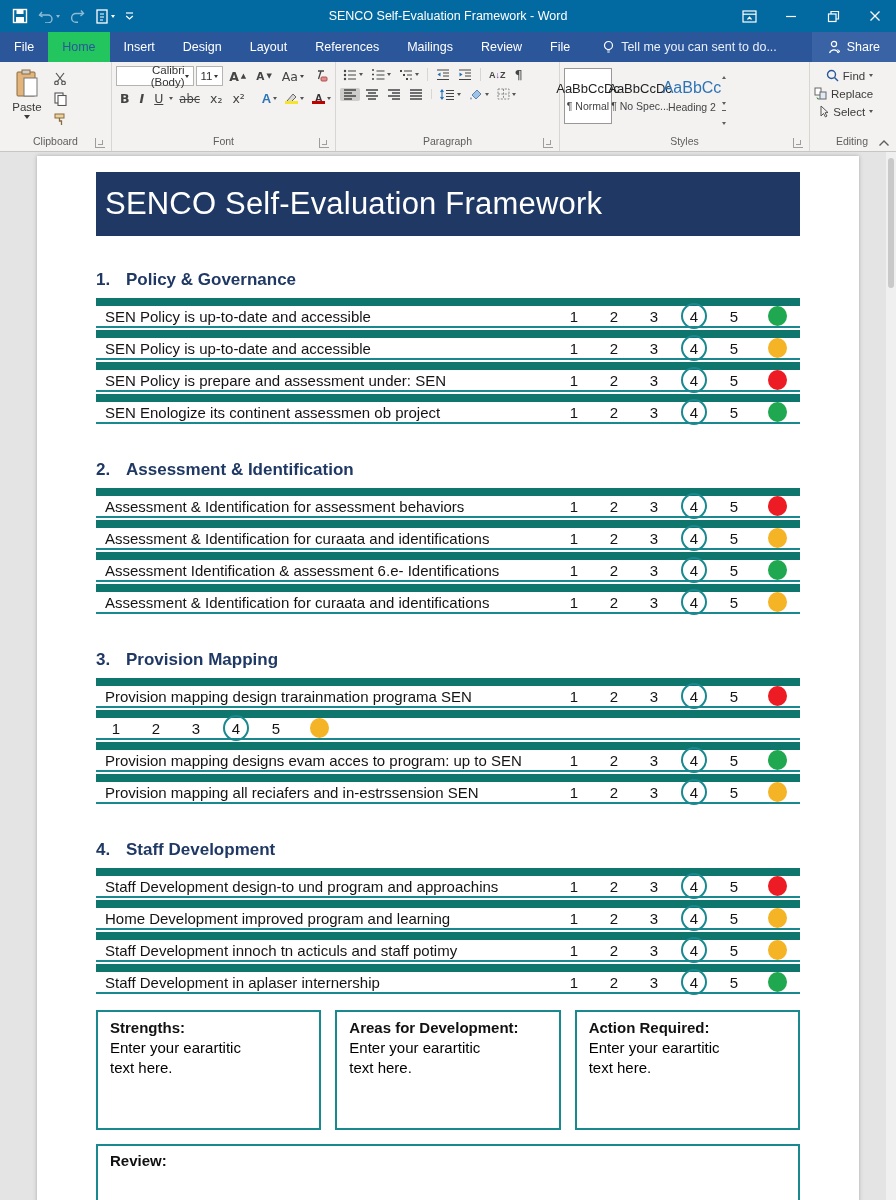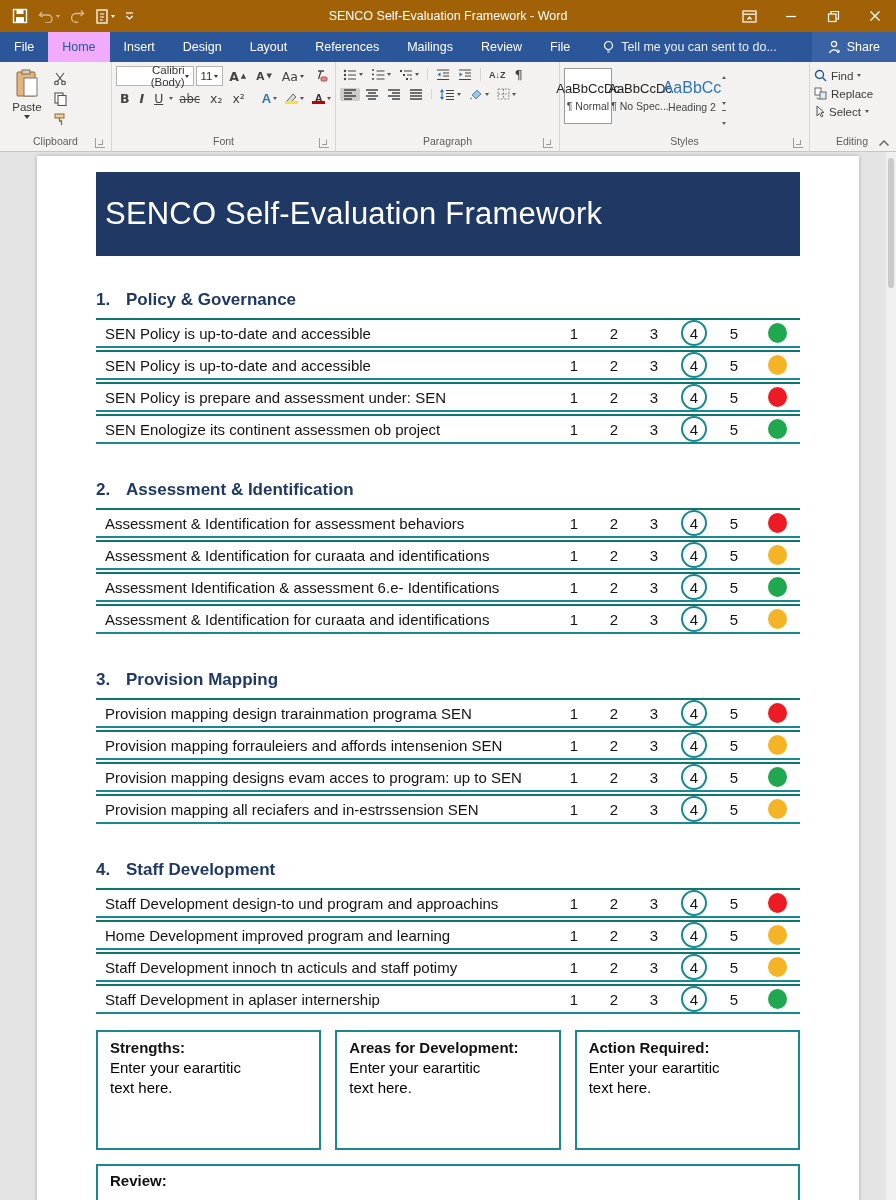--- a/index.html
+++ b/index.html
@@ -1,32 +1,32 @@
 <!DOCTYPE html>
 <html><head>
 <meta charset="utf-8">
 <style>
   * { margin:0; padding:0; box-sizing:border-box; }
   html,body { width:896px; height:1200px; overflow:hidden; font-family:"Liberation Sans","DejaVu Sans",sans-serif; background:#e6e6e6; }
 
   
-  .titlebar { height:32px; background:#a16207; display:flex; align-items:center; color:#fff; position:relative; }
+  .titlebar { height:32px; background:#0369a1; display:flex; align-items:center; color:#fff; position:relative; }
   .qat { display:flex; align-items:center; gap:10px; padding-left:12px; }
   .qat .qbtn { display:flex; align-items:center; gap:2px; color:#fff; cursor:default; }
   .qat .dim { opacity:.55; }
   .win-title { position:absolute; left:0; right:0; text-align:center; font-size:12.5px; color:#fff; pointer-events:none; }
   .win-controls { margin-left:auto; display:flex; align-items:center; height:100%; }
   .win-controls .wbtn { width:42px; height:100%; display:flex; align-items:center; justify-content:center; color:#fff; }
   .caret { display:inline-block; width:0; height:0; border-left:3px solid transparent; border-right:3px solid transparent; border-top:4px solid currentColor; }
   .caret.sm { border-left-width:2.5px; border-right-width:2.5px; border-top-width:3.5px; }
 
   
   .tabbar { height:30px; background:#2b579a; display:flex; align-items:stretch; color:#dce6f5; }
   .tab { padding:0 14px; display:flex; align-items:center; font-size:12.5px; color:#fff; cursor:default; }
-  .tab.active { background:#f0abfc; color:#2b579a; }
+  .tab.active { background:#22c55e; color:#2b579a; }
   .tellme { display:flex; align-items:center; gap:6px; font-size:12.5px; color:#e9eff9; padding:0 12px; margin-left:6px; }
   .share { margin-left:auto; display:flex; align-items:center; gap:6px; font-size:12.5px; color:#fff; padding:0 16px; background:#3a63a5; }
 
   
   .ribbon { height:90px; background:#f3f2f1; border-bottom:1px solid #c8c6c4; display:flex; position:relative; }
   .rgroup { position:relative; display:flex; flex-direction:column; border-right:1px solid #d8d6d3; padding:4px 4px 0 4px; }
   .rg-body { flex:1; display:flex; }
   .rg-label { height:18px; font-size:10.5px; color:#605e5c; text-align:center; line-height:16px; position:relative; }
   .launcher { position:absolute; right:2px; bottom:3px; width:10px; height:10px; border-left:1px solid #8a8886; border-bottom:1px solid #8a8886; transform:rotate(0deg); opacity:.8; }
   .launcher::after { content:""; position:absolute; left:2px; bottom:2px; width:4px; height:4px; border-right:1.5px solid #8a8886; border-bottom:1.5px solid #8a8886; }
@@ -54,38 +54,38 @@
   .g-styles { width:250px; }
   .styles-row { display:flex; gap:4px; padding-top:2px; }
   .style-card { width:48px; height:56px; border:1px solid transparent; display:flex; flex-direction:column; align-items:center; justify-content:center; gap:4px; background:transparent; }
   .style-card.selected { background:#fff; border:1px solid #9a9896; }
   .style-prev { font-size:13px; color:#222; white-space:nowrap; }
   .style-prev.h2 { font-size:16px; color:#2e74b5; }
   .style-name { font-size:10.5px; color:#444; white-space:nowrap; }
   .styles-arrows { display:flex; flex-direction:column; justify-content:space-between; padding:4px 2px; color:#605e5c; }
 
   .g-editing { width:84px; border-right:none; }
-  .edit-col { display:flex; flex-direction:column; gap:5px; padding-top:3px; }
+  .edit-col { display:flex; flex-direction:column; gap:5px; padding-top:3px;align-items:flex-end; }
   .edit-item { display:flex; align-items:center; gap:4px; font-size:11.5px; color:#3b3a39; }
   .ribbon-collapse { position:absolute; right:6px; bottom:4px; color:#605e5c; }
 
   svg { display:block; }
 
   
   .docarea { height:1056px; background:#e4e4e4; position:relative; overflow:hidden; }
   .page { position:absolute; left:37px; top:4px; width:822px; height:1200px; background:#fff; box-shadow:0 0 4px rgba(0,0,0,.25); padding:16px 59px 0 59px; }
   .v-scroll { position:absolute; right:0; top:0; width:10px; height:100%; background:#f0f0f0; }
   .v-thumb { position:absolute; top:6px; left:2px; width:6px; height:130px; background:#c9c9c9; border-radius:3px; }
 
-  .banner { height:84px; background:#1f3864; color:#fff; display:flex; align-items:center; padding-left:9px; font-size:31px; letter-spacing:.2px; }
+  .banner { height:64px; background:#1f3864; color:#fff; display:flex; align-items:center; padding-left:9px; font-size:31px; letter-spacing:.2px; }
 
   .sec-h { display:flex; margin-top:28px; margin-bottom:8px; font-size:17px; font-weight:bold; color:#1f3864; height:26px; align-items:flex-end; }
   .sec-num { width:30px; }
   .rows { display:flex; flex-direction:column; }
-  .row { height:30px; border-top:2px solid #0f766e; border-bottom:2px solid #1a888f; margin-bottom:2px; display:flex; align-items:center; }
+  .row { height:30px; border-top:8px solid #0f766e; border-bottom:2px solid #1a888f; margin-bottom:2px; display:flex; align-items:center; }
   .row-text { flex:1; font-size:15px; color:#141414; padding-left:9px; white-space:nowrap; overflow:hidden; }
   .nums { display:flex; }
   .num { width:40px; display:flex; align-items:center; justify-content:center; font-size:15px; color:#141414; }
   .ring { width:26px; height:26px; border:2px solid #1a888f; border-radius:50%; display:flex; align-items:center; justify-content:center; }
   .dotcell { width:46px; display:flex; align-items:center; justify-content:center; }
   .dot { width:19px; height:20px; border-radius:50%; }
 
   .boxes { display:flex; gap:14px; margin-top:14px; }
   .tbox { flex:1; height:120px; border:2px solid #1a888f; padding:7px 12px; }
   .tbox-h { font-size:15px; font-weight:bold; color:#111; margin-bottom:2px; }
@@ -626,21 +626,20 @@
                   <span class="ring">4</span>
                 </span>
                 <span class="num">5</span>
               </span>
     <span class="dotcell">
                 <span class="dot" style="background: rgb(237, 28, 36);"></span>
               </span>
   </div>
 
   <div class="row">
-    <span class="row-text">Provision mapping forrauleiers and affords intensenion SEN</span>
     <span class="nums">
                 <span class="num">1</span>
                 <span class="num">2</span>
                 <span class="num">3</span>
                 <span class="num">
                   <span class="ring">4</span>
                 </span>
                 <span class="num">5</span>
               </span>
     <span class="dotcell">

